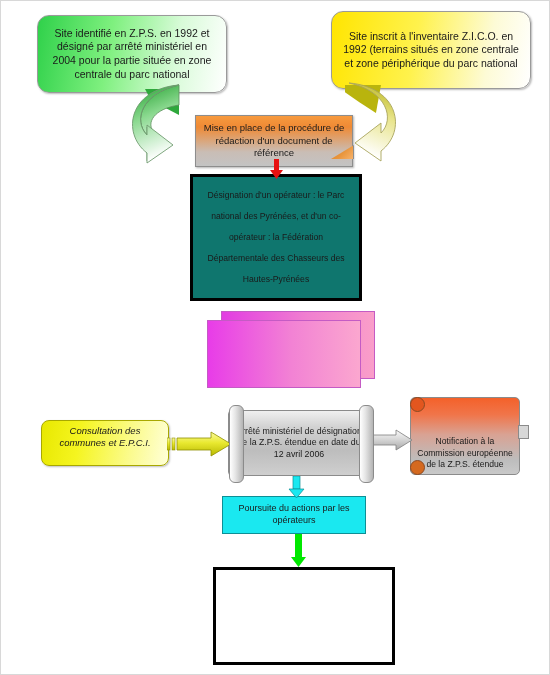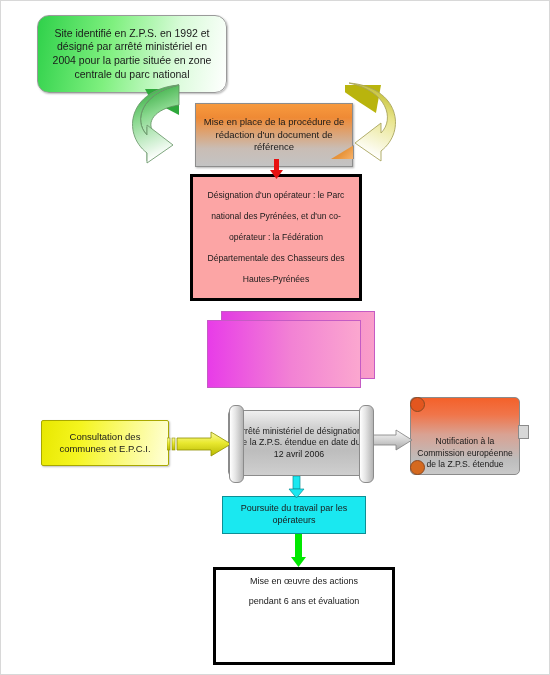--- a/index.html
+++ b/index.html
@@ -51,38 +51,38 @@
     clip-path:polygon(0 0,100% 0,100% 100%,62% 74%,12% 30%);
   }
   #tail-zico{
     left:344px;top:84px;width:36px;height:28px;
     background:#b9b40d;
     clip-path:polygon(0 0,100% 0,86% 100%,40% 62%,0 26%);
   }
 
   
   #box-procedure{
-    left:194px;top:102px;width:158px;height:64px;
+    left:194px;top:114px;width:158px;height:52px;
     background:linear-gradient(180deg,#f79a3e 0%,#ef8a35 22%,#c9bdb5 72%,#c3c3c3 100%);
     border:1px solid #8d8d8d;
     box-shadow:1px 1px 2px rgba(0,0,0,.3);
     display:flex;align-items:center;justify-content:flex-end;
   }
   #box-procedure .txt{font-size:9.5px;}
   #fold-procedure{
     position:absolute;left:330px;top:144px;width:22px;height:14px;
     background:linear-gradient(135deg,#d9802a 0%,#e8953c 55%,#f7b26a 100%);
     clip-path:polygon(0 100%,100% 0,100% 100%);
     border-right:1px solid #8d8d8d;
   }
 
   
   #box-designation{
     left:189px;top:173px;width:172px;height:127px;
-    background:#fca5a5;
+    background:#0f766e;
     border:3px solid #000000;
     display:flex;align-items:center;justify-content:center;
   }
   #box-designation .txt{font-size:8.6px;line-height:2.45;}
 
   
   .docstack{position:absolute;}
   .docsheet{
     position:absolute;
     width:152px;height:66px;
@@ -97,23 +97,23 @@
     display:flex;align-items:flex-start;justify-content:center;
   }
   #box-realisation{left:192px;top:310px;width:182px;height:96px;}
   .doc1 .txt{font-size:9px;padding-top:6px;}
 
   
   #box-consultation{
     left:40px;top:419px;width:128px;height:46px;
     background:linear-gradient(100deg,#e8e800 0%,#f5f520 30%,#fbfb8d 70%,#ffffd9 100%);
     border:1px solid #a8a800;
-    border-radius:2px;
+    border-radius:8px;
     box-shadow:1px 1px 2px rgba(0,0,0,.25);
-    display:flex;align-items:center;justify-content:center;
+    display:flex;justify-content:center;font-style:italic;
   }
   #box-consultation .txt{font-size:9.5px;}
 
   
   #box-arrete{
     left:227px;top:409px;width:142px;height:66px;
     background:linear-gradient(180deg,#f0f0f0 0%,#d2d2d2 25%,#bdbdbd 62%,#cfcfcf 100%);
     border:1px solid #8b8b8b;
     border-radius:4px;
     display:flex;align-items:center;justify-content:center;
@@ -213,20 +213,23 @@
     </defs>
     <path d="M48,4 C86,12 94,40 80,54 L80,44 L54,64 L80,82 L80,72 C106,52 98,8 48,4 Z" fill="url(#gYellow)" stroke="#a8a45c" stroke-width="0.9"></path>
   </svg>
 
   <div class="tail" id="tail-zps"></div>
   <div class="node callout" id="box-zps">
     <div class="txt">Site identifié en Z.P.S. en 1992 et désigné par arrêté ministériel en 2004 pour la partie située en zone centrale du parc national</div>
   </div>
 
   <div class="tail" id="tail-zico"></div>
+  <div class="node callout" id="box-zico">
+    <div class="txt">Site inscrit à l'inventaire Z.I.C.O. en 1992 (terrains situés en zone centrale et zone périphérique du parc national</div>
+  </div>
 
   <div class="node" id="box-procedure">
     <div class="txt">Mise en place de la procédure de rédaction d'un document de référence</div>
   </div>
   <div id="fold-procedure"></div>
 
   <svg class="conn" id="arrow-red" width="16" height="20">
     <rect x="5" y="0" width="5" height="12" fill="#e81010"></rect>
     <polygon points="1,11 14,11 7.5,20" fill="#e81010"></polygon>
   </svg>
@@ -284,28 +287,24 @@
   <div class="curl" id="curl-tl"></div>
   <div class="curl" id="curl-bl"></div>
   <div id="tab-notification"></div>
 
   <svg class="conn" id="arrow-cyan" width="18" height="22">
     <rect x="5" y="0" width="7" height="13" fill="#1ae8f0" stroke="#0d8f95" stroke-width="0.7"></rect>
     <polygon points="1,13 16,13 8.5,22" fill="#1ae8f0" stroke="#0d8f95" stroke-width="0.7"></polygon>
   </svg>
 
   <div class="node" id="box-poursuite">
-    <div class="txt">Poursuite du travail par les opérateurs</div>
+    <div class="txt">Poursuite du actions par les opérateurs</div>
   </div>
 
   <svg class="conn" id="arrow-green" width="16" height="34">
     <rect x="4" y="0" width="7" height="24" fill="#00e800"></rect>
     <polygon points="0,23 15,23 7.5,33" fill="#00e800"></polygon>
   </svg>
 
   <div class="node" id="box-docob">
-    <div id="docob-bottom">
-      <div class="txt">Mise en œuvre des actions
-pendant 6 ans et évaluation</div>
-    </div>
   </div>
 
 </div>
 
 </body></html>

